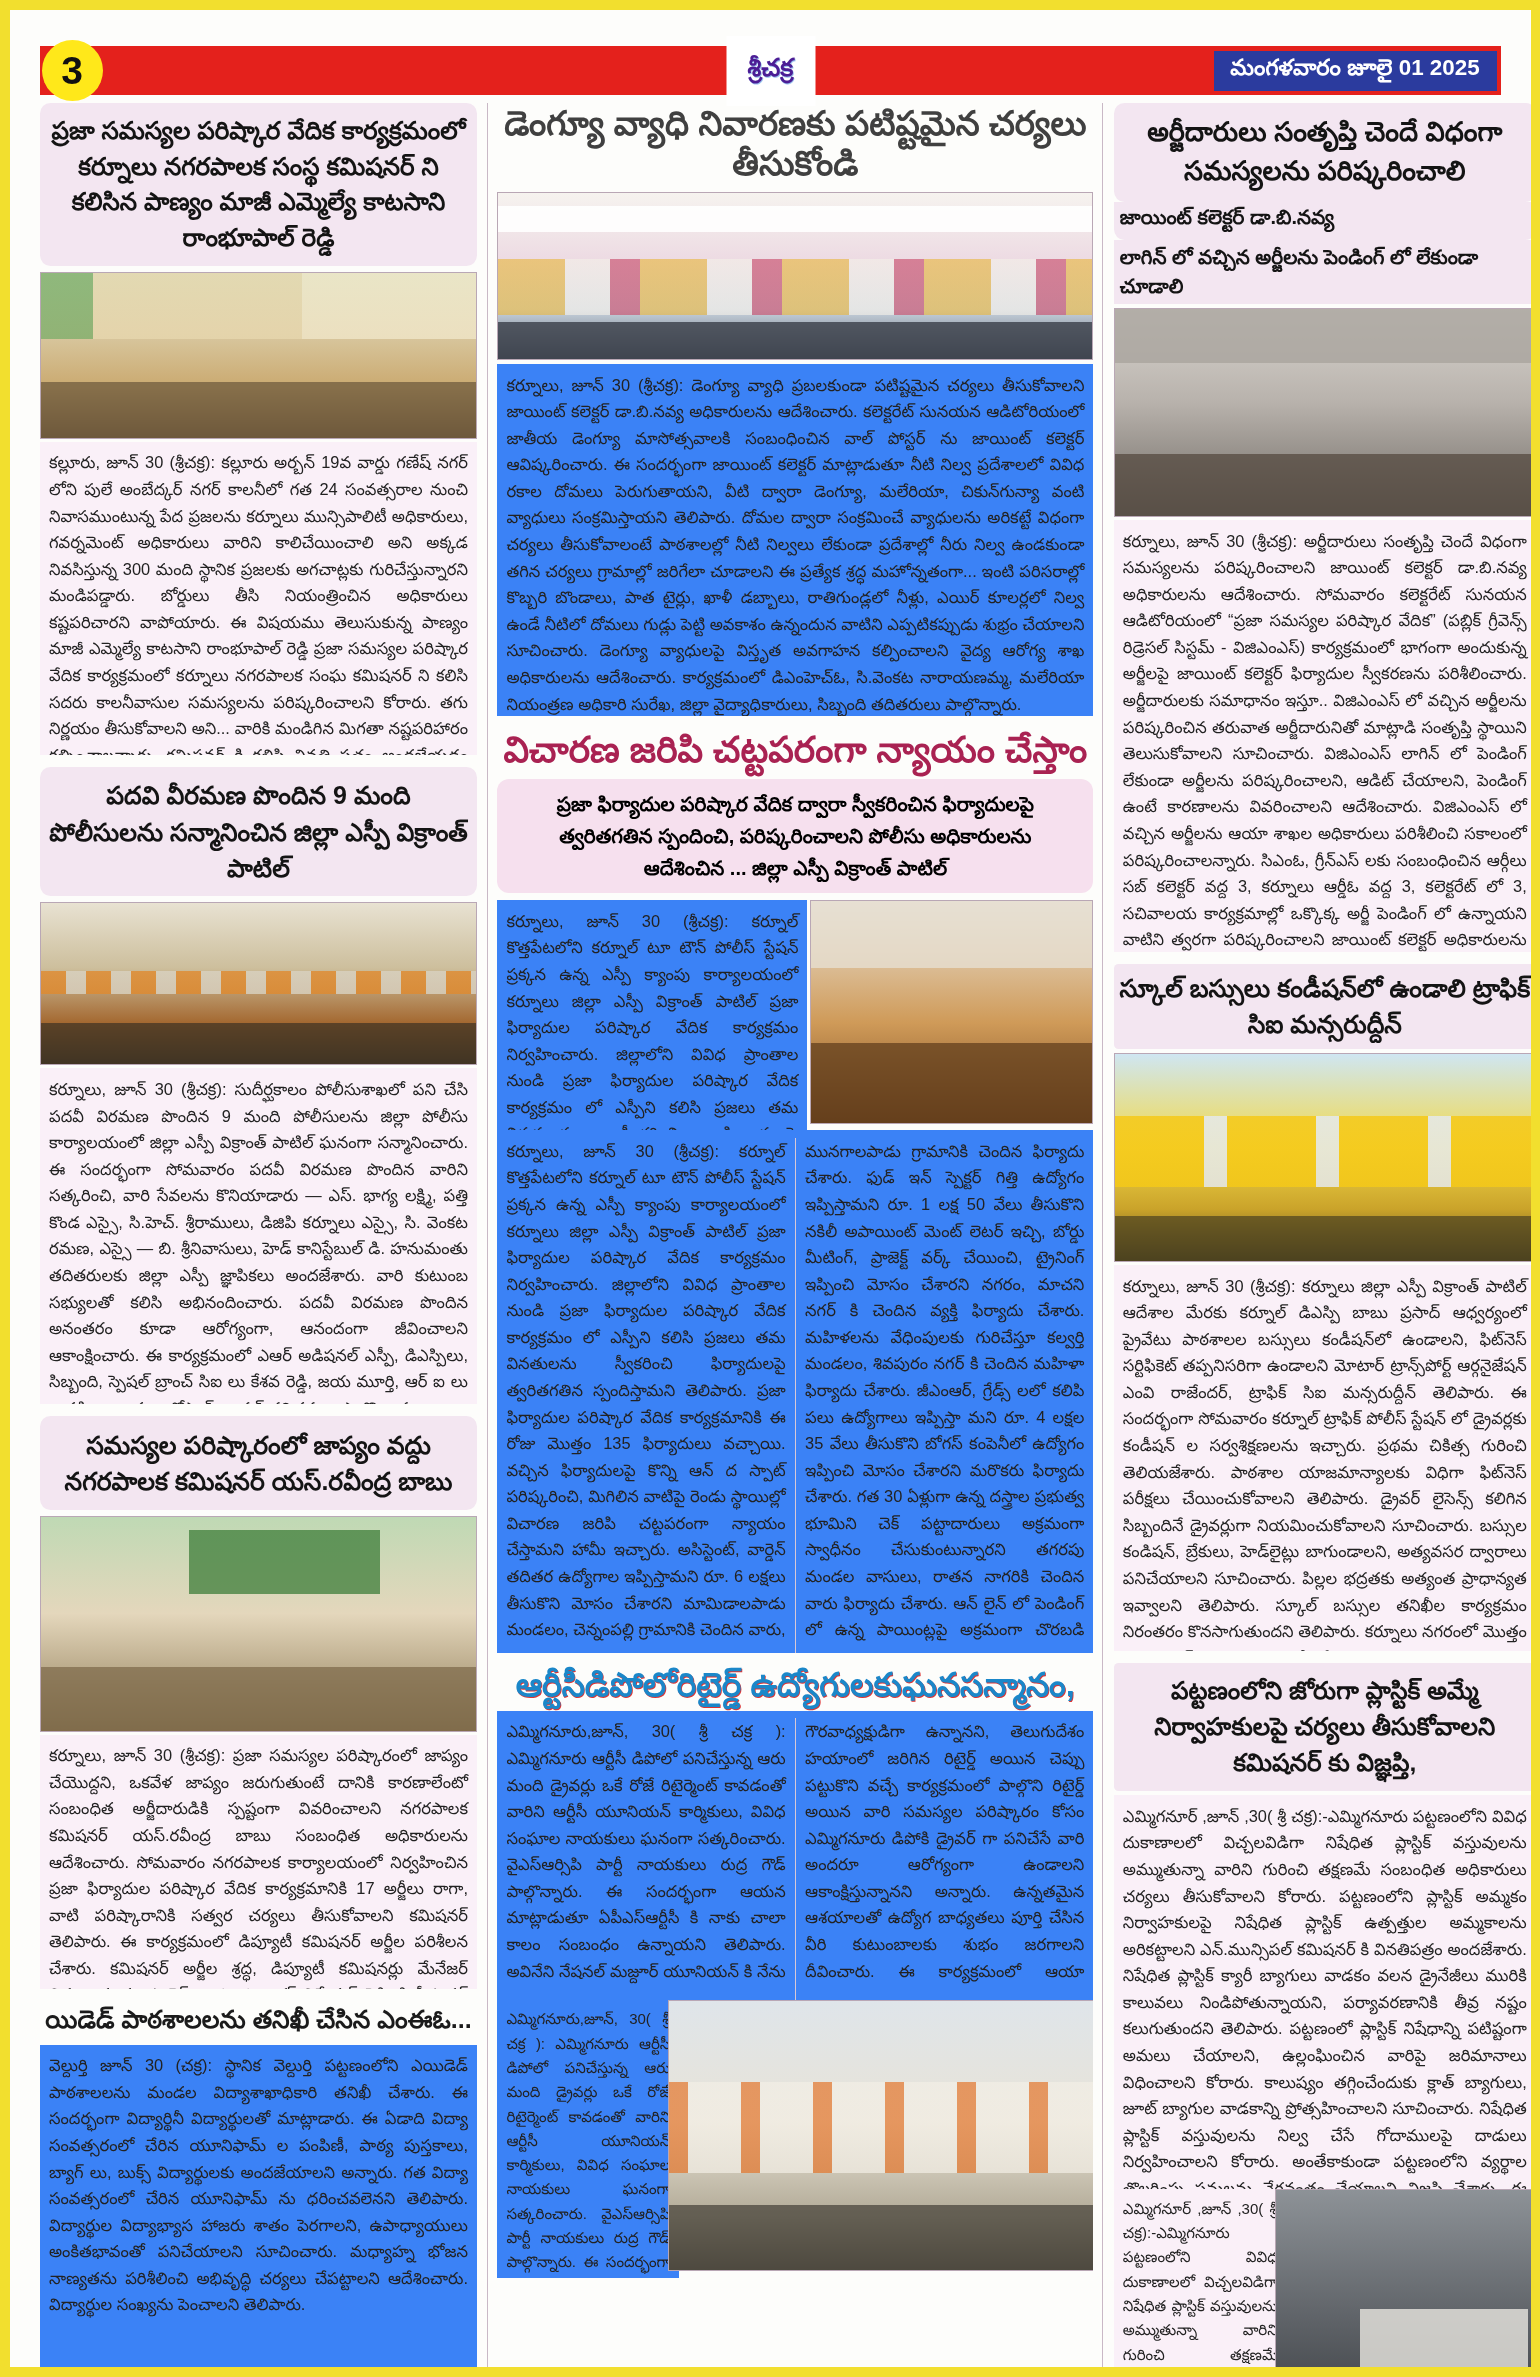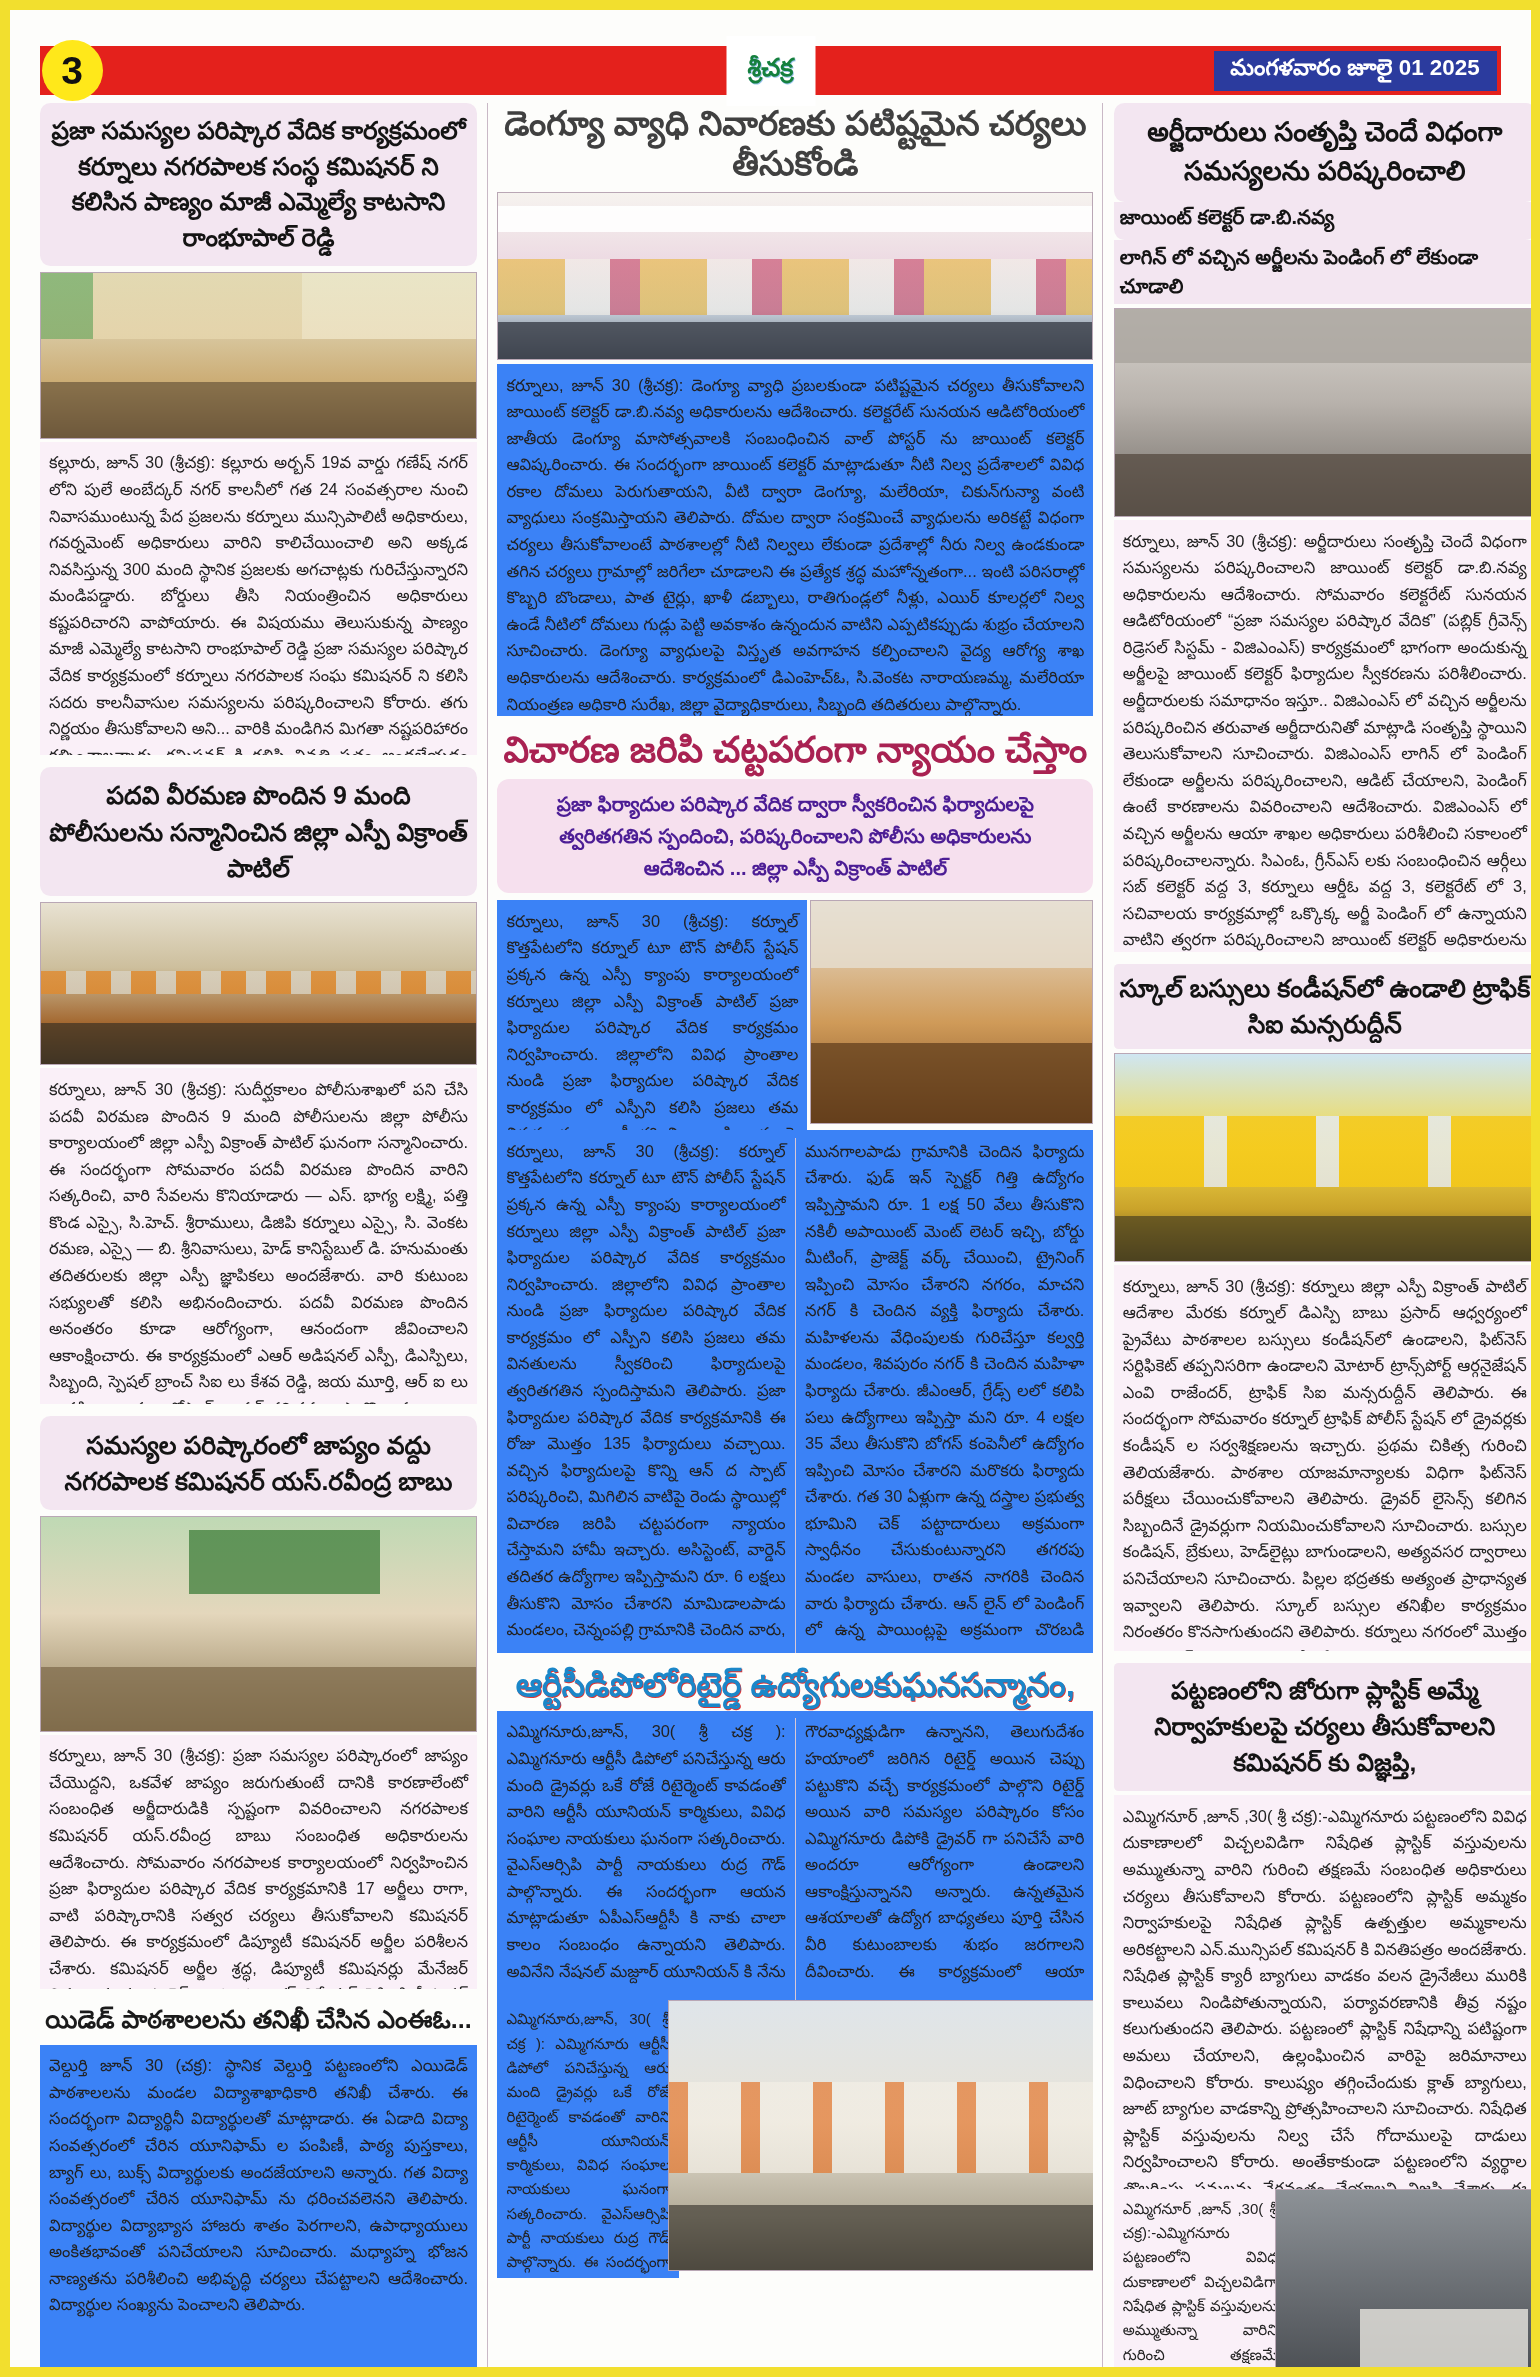--- a/index.html
+++ b/index.html
@@ -12,21 +12,21 @@
   .masthead-row{position:relative;height:49px;margin:36px 30px 7.5px 30px;background:#e4211c;}
   .page-num{
     position:absolute;left:1.5px;top:-6px;width:61px;height:61px;border-radius:50%;
     background:#ffe81a;color:#111;font-size:39px;font-weight:bold;
     display:flex;align-items:center;justify-content:center;
   }
   .masthead-box{
     position:absolute;left:50%;top:-10.4px;transform:translateX(-50%);
     width:89px;height:70px;background:#ffffff;display:flex;align-items:center;justify-content:center;
   }
-  .masthead-text{font-size:25px;font-weight:bold;color:#15803d;text-shadow:0.7px 0.7px 0 #9cc4ef;}
+  .masthead-text{font-size:25px;font-weight:bold;color:#4c1d95;text-shadow:0.7px 0.7px 0 #9cc4ef;}
   .date-box{
     position:absolute;right:4.5px;top:4.5px;width:283px;height:40px;background:#2b3b9e;
     color:#fff;font-size:22.4px;font-weight:bold;display:flex;align-items:center;justify-content:center;
   }
   
   .cols{display:flex;gap:10.4px;margin:4.5px 30px 0 30px;}
   .col-left{width:437px;flex:none;}
   .col-mid{width:596px;flex:none;border-left:0.7px solid #c9b8c6;border-right:0.7px solid #c9b8c6;padding:0 9px;}
   .col-right{width:422px;flex:none;}
   .article{margin-bottom:12px;}
@@ -37,21 +37,21 @@
   }
   .hl-red{color:#404040;font-weight:bold;text-align:center;line-height:1.2;}
   .hl-maroon{color:#a92252;font-weight:bold;text-align:center;line-height:1.2;}
   .hl-blue{color:#1b87c9;font-weight:bold;text-align:center;line-height:1.2;}
   .subhead-rules{
     border-top:3px solid #7c1b7c;border-bottom:3px solid #7c1b7c;
     text-align:center;font-weight:bold;font-size:20px;padding:7.5px 3px;margin-top:6px;color:#111;
   }
   .subhead-pink{
     background:#f6e0ee;border-radius:12px;text-align:center;font-weight:bold;
-    font-size:20px;padding:9px 19px;margin-top:7.5px;color:#4c1d95;line-height:1.6;
+    font-size:20px;padding:9px 19px;margin-top:7.5px;color:#000000;line-height:1.6;
   }
   
   .body-txt{
     background:#faf0f8;color:#222;font-size:16.4px;line-height:1.62;text-align:justify;
     padding:7.5px 9px;overflow:hidden;
   }
   .body-plain{background:#3b82f6;}
   .two-col{column-count:2;column-gap:19.4px;column-rule:0.7px solid #d8c8d6;}
   
   .ph{position:relative;width:100%;overflow:hidden;border:0.7px solid #b9a7b5;box-sizing:border-box;}

